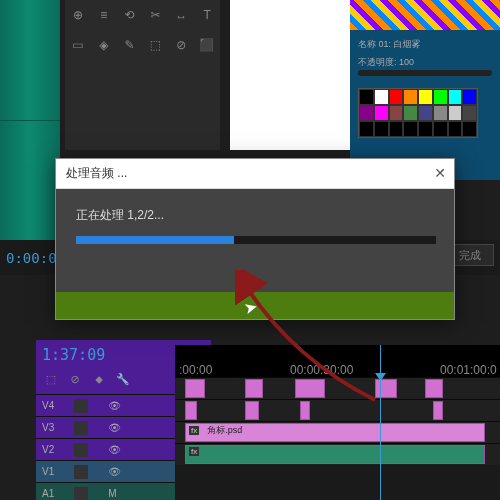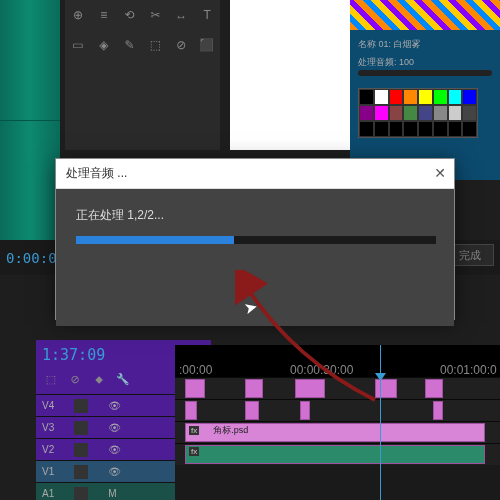--- a/index.html
+++ b/index.html
@@ -42,27 +42,27 @@
 
 
 .timeline { position:absolute; top:345px; left:175px; right:0; bottom:0; background:#1a1a1a; }
 .ruler { height:32px; background:#000000; position:relative; color:#888; font-size:12px; }
 .ruler span { position:absolute; top:18px; }
 .tracks { }
 .track { height:22px; position:relative; border-top:1px solid #0a0a0a; background:#202020; }
 .clip { position:absolute; top:1px; bottom:1px; background:#d885d8; border:1px solid #a050a0; font-size:9px; color:#222; padding-left:3px; overflow:hidden; white-space:nowrap; }
 .clip.purple { background:#d070d0; }
 .clip.audio { background:#2a8a6a; }
-.clip .fx { background:#333; color:#ccc; font-size:8px; padding:0 2px; margin-right:14px; }
+.clip .fx { background:#333; color:#ccc; font-size:8px; padding:0 2px; margin-right:8px; }
 
 
 .dialog { position:absolute; top:158px; left:55px; width:400px; height:162px; background:#4d7c0f; border:1px solid #888; box-shadow:0 4px 20px rgba(0,0,0,.5); }
 .dlg-title { height:30px; background:#fff; border-bottom:1px solid #ddd; display:flex; align-items:center; padding:0 10px; font-size:12px; color:#333; }
 .dlg-close { position:absolute; right:8px; top:6px; font-size:14px; color:#555; cursor:pointer; }
-.dlg-body { background:#434343; height:137px; padding:18px 20px; color:#ddd; font-size:12px; }
+.dlg-body { background:#434343; height:103px; padding:18px 20px; color:#ddd; font-size:12px; }
 .dlg-progress { margin-top:12px; width:360px; height:8px; background:#1a1a1a; }
 .dlg-progress-fill { height:100%; background:#2a82dc; width:44%; }
 .dlg-cancel { margin:20px auto 0; width:78px; height:22px; border:1px solid #888; border-radius:11px; color:#ccc; font-size:12px; display:flex; align-items:center; justify-content:center; cursor:pointer; background:transparent; }
 
 
 .arrow-svg { position:absolute; top:270px; left:235px; pointer-events:none; }
 .cursor { position:absolute; top:298px; left:244px; font-size:16px; color:#fff; transform:rotate(-15deg); pointer-events:none; }
 
 .playhead { position:absolute; top:345px; left:380px; width:1px; height:155px; background:#3a9bd4; }
 .playhead::before { content:""; position:absolute; top:28px; left:-5px; width:11px; height:8px; background:#3a9bd4; clip-path:polygon(0 0,100% 0,50% 100%); }
@@ -85,21 +85,21 @@
   <span>⬚</span>
   <span>⊘</span>
   <span>⬛</span>
 </div>
 
 <div class="canvas"></div>
 
 <div class="right-panel">
   <div class="swatch-strip"></div>
   <div class="rp-label">名称 01: 白烟雾</div>
-  <div class="rp-label" style="top:56px">处理音频: 100</div>
+  <div class="rp-label" style="top:56px">不透明度: 100</div>
   <div class="rp-slider"></div>
   <div class="rp-swatches">
     <div style="background:#000"></div>
       <div style="background:#fff"></div>
       <div style="background:#f00"></div>
       <div style="background:#f80"></div>
       <div style="background:#ff0"></div>
       <div style="background:#0f0"></div>
       <div style="background:#0ff"></div>
       <div style="background:#00f"></div>

